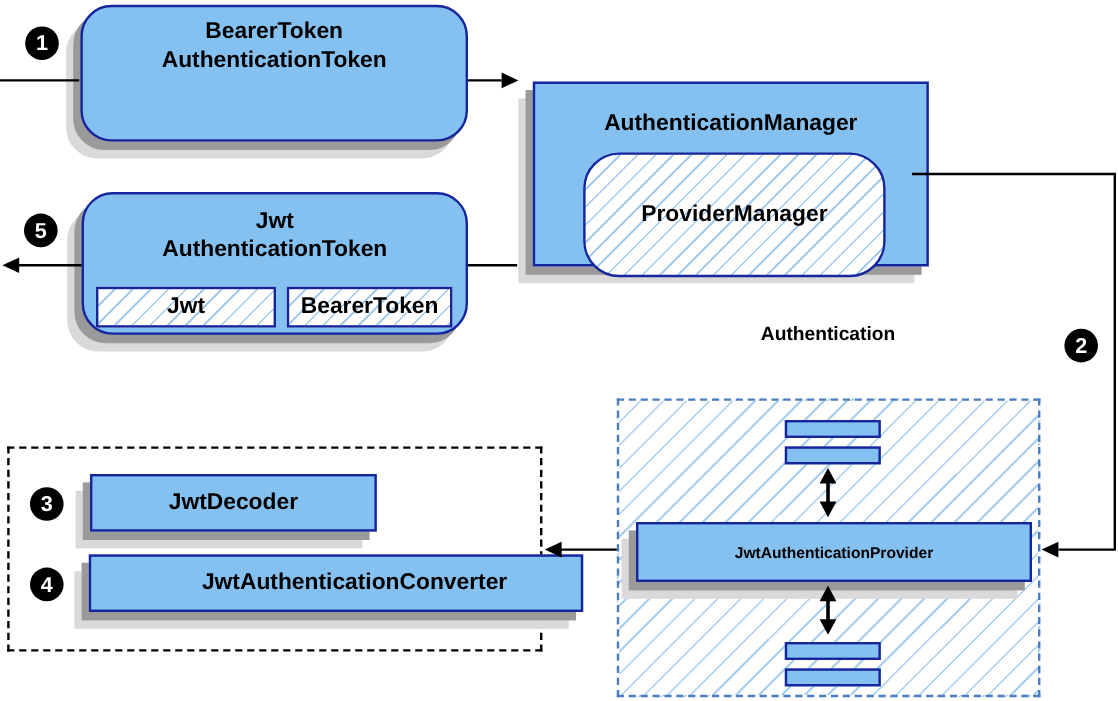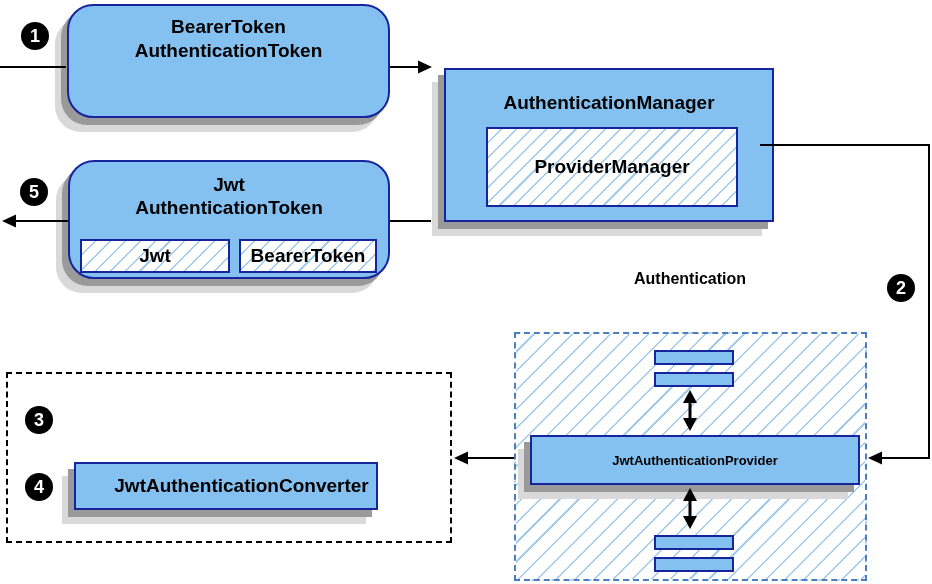--- a/index.html
+++ b/index.html
@@ -87,21 +87,21 @@
   <div class="badge" style="left:25px;top:473px;">4</div>
   <div class="badge" style="left:20px;top:178px;">5</div>
 
   <div class="node rounded" style="left:67px;top:4px;width:323px;height:114px;">
     <div class="node-title" style="top:9px;">BearerToken</div>
     <div class="node-title" style="top:33px;">AuthenticationToken</div>
   </div>
 
   <div class="node" style="left:430px;top:68px;width:330px;height:154px;margin-left:14px;">
     <div class="node-title" style="top:21px;">AuthenticationManager</div>
-    <div class="field hatch" style="left:40px;top:57px;width:252px;height:80px;">ProviderManager</div>
+    <div class="field hatch" style="left:40px;top:57px;width:252px;height:104px;border-radius:30px;">ProviderManager</div>
   </div>
 
   <div class="node rounded" style="left:68px;top:160px;width:322px;height:119px;">
     <div class="node-title" style="top:11px;">Jwt</div>
     <div class="node-title" style="top:34px;">AuthenticationToken</div>
     <div class="field hatch" style="left:10px;top:77px;width:150px;height:34px;">Jwt</div>
     <div class="field hatch" style="left:169px;top:77px;width:138px;height:34px;">BearerToken</div>
   </div>
 
   <div class="group-label" style="left:555px;top:266px;width:270px;">
@@ -110,21 +110,22 @@
 
   <div class="group-blue" style="left:514px;top:332px;width:353px;height:249px;">
     <div class="bar" style="left:138px;top:16px;"></div>
     <div class="bar" style="left:138px;top:38px;"></div>
     <div class="node label-node" style="left:14px;top:101px;width:330px;height:50px;font-size:13px;">JwtAuthenticationProvider</div>
     <div class="bar" style="left:138px;top:201px;"></div>
     <div class="bar" style="left:138px;top:223px;"></div>
   </div>
 
   <div class="group-black" style="left:6px;top:372px;width:446px;height:171px;">
-    <div class="node label-node" style="left:66px;top:88px;width:304px;height:48px;padding-left:31px;">JwtAuthenticationConverter</div>
+    <div class="node label-node" style="left:67px;top:21px;width:239px;height:48px;">JwtDecoder</div>
+    <div class="node label-node" style="left:66px;top:88px;width:412px;height:48px;padding-left:31px;">JwtAuthenticationConverter</div>
   </div>
 
   <svg class="edges" width="932" height="584" viewBox="0 0 932 584">
     <g>
       <path class="edge" d="M0,67 H66"></path>
     </g>
     <g>
       <path class="edge" d="M390,67 H418"></path>
       <polygon class="arrowhead" points="432,67 418,60.5 418,73.5"></polygon>
     </g>

